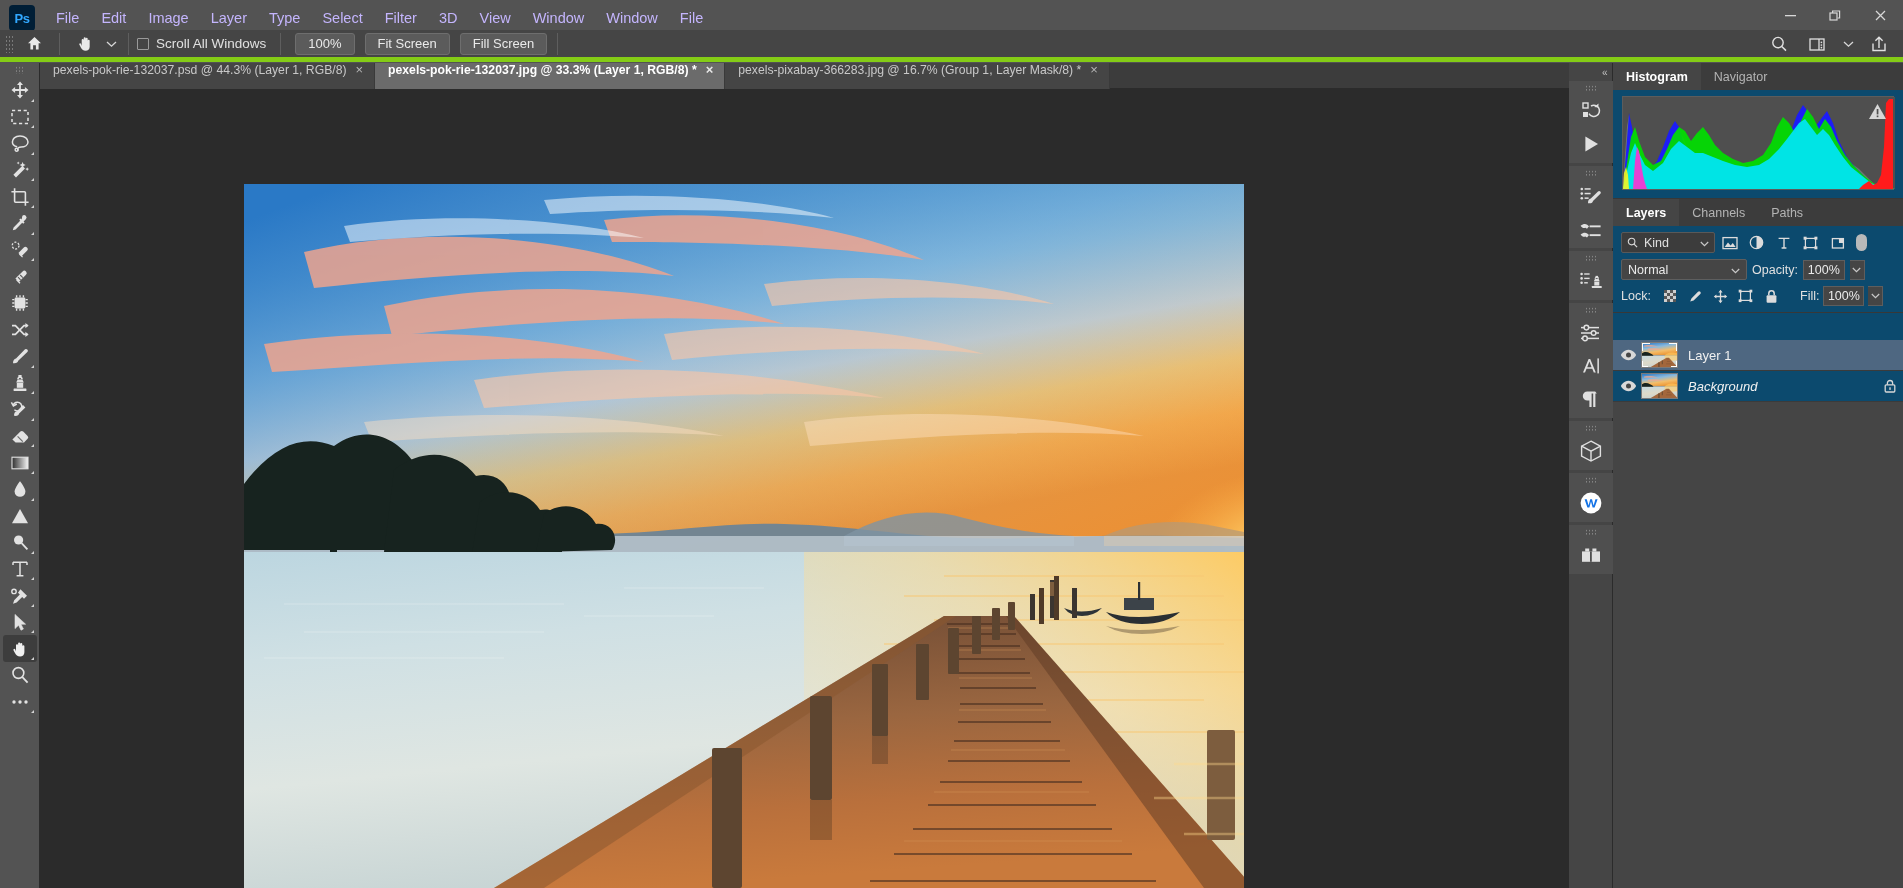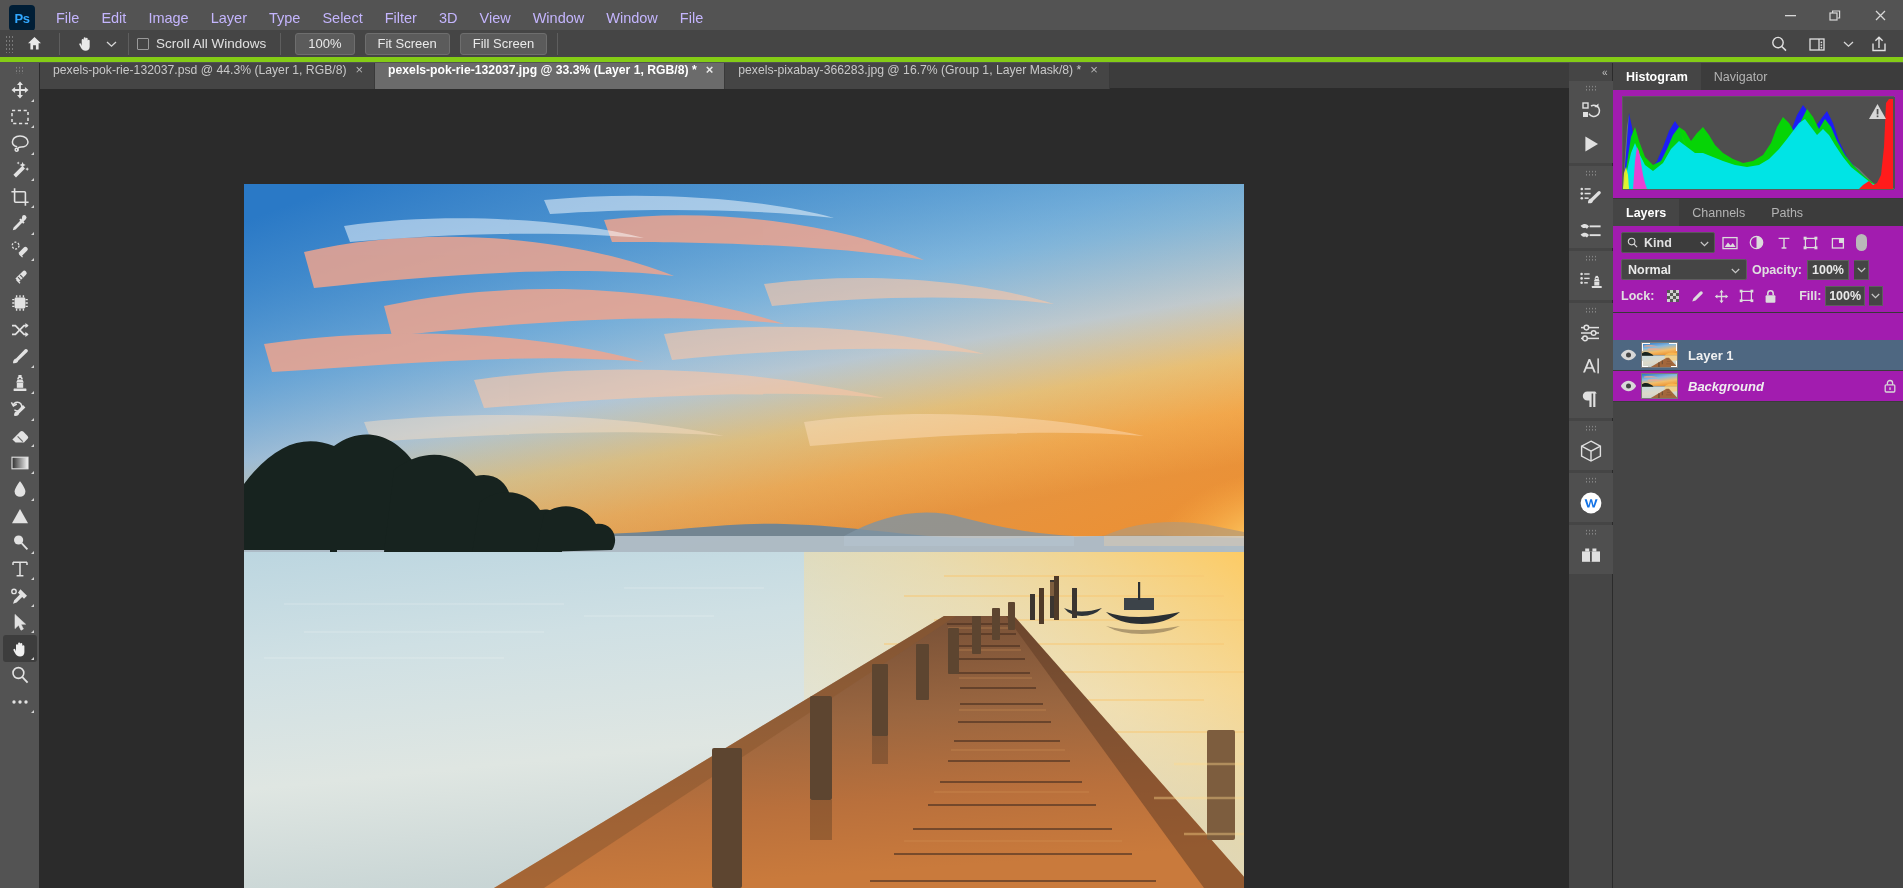--- a/index.html
+++ b/index.html
@@ -127,21 +127,21 @@
   .panels {
     position: absolute; left: 1613px; top: 63px; width: 290px; height: 825px;
     background: #454545;
   }
   .panel-tabs { display: flex; height: 27px; background: #3c3c3c; align-items: stretch; }
   .ptab {
     padding: 0 13px; display: flex; align-items: center;
     font-size: 12.5px; color: #b4b4b4; background: #3c3c3c;
   }
   .ptab.active { background: #454545; color: #ffffff; font-weight: bold; }
-  .panel-body { background: #a21caf; font-weight: bold; }
+  .panel-body { background: #0c4a6e; }
 
   
   .histo-wrap { padding: 6px 9px 8px 9px; }
   .histo {
     position: relative; height: 94px; background: #4f4f4f;
     border: 1px solid #5c5c5c;
   }
   .histo svg { display: block; }
   .histo-warn { position: absolute; right: 6px; top: 6px; }
 

